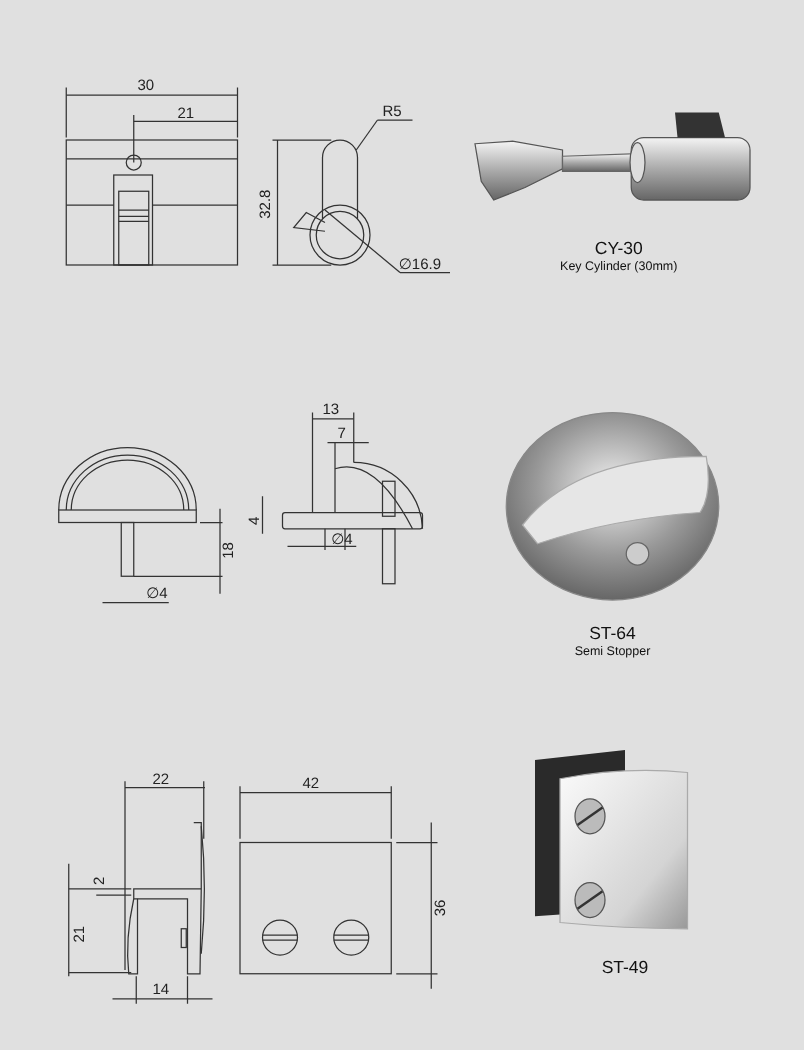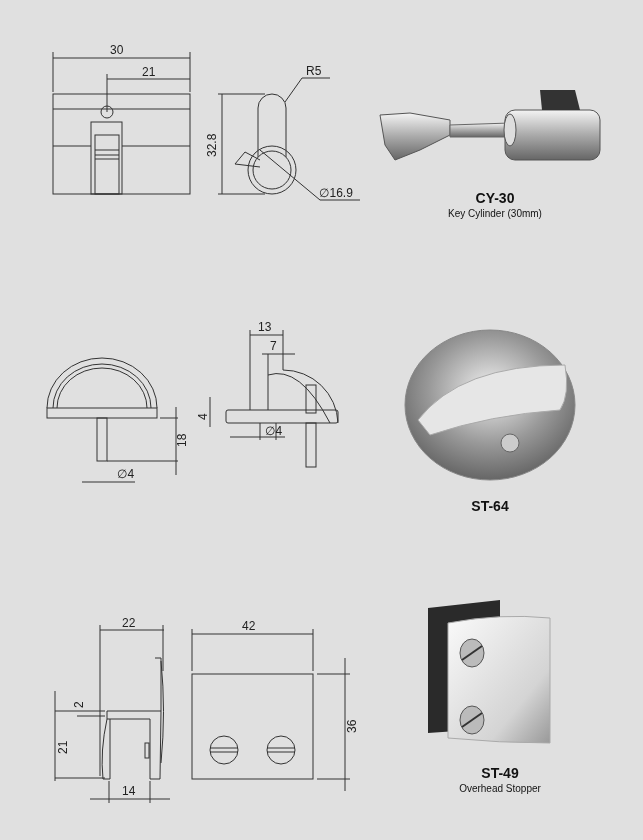--- a/index.html
+++ b/index.html
@@ -2,28 +2,28 @@
 <html><head>
 <meta charset="utf-8">
 <style>
   html, body { margin:0; padding:0; }
   body { width:643px; height:840px; background:#e0e0e0; position:relative; overflow:hidden;
          font-family:"Liberation Sans", sans-serif; color:#222; }
   .drawing { position:absolute; }
   .drawing svg { display:block; }
   .photo { position:absolute; }
   .caption { position:absolute; text-align:center; }
-  .caption .code { font-weight:bold; font-size:14px; line-height:16px; color:#111; }
+  .caption .code { font-weight:normal; font-size:14px; line-height:16px; color:#111; }
   .caption .name { font-size:10px; line-height:16px; color:#111; }
   svg text { font-family:"Liberation Sans", sans-serif; font-size:12px; fill:#222; }
 </style>
 </head>
 <body>
 
-<div class="drawing" style="left:30px;top:32px;">
+<div class="drawing" style="left:30px;top:50px;">
   <svg width="330" height="180" viewBox="0 0 330 180">
     <g stroke="#333" fill="none" stroke-width="1">
 
       <line x1="23" y1="26" x2="160" y2="26"></line>
       <line x1="23" y1="20" x2="23" y2="60"></line>
         <line x1="160" y1="20" x2="160" y2="60"></line>
 
       <line x1="77" y1="47" x2="160" y2="47"></line>
       <line x1="77" y1="42" x2="77" y2="80"></line>
 
@@ -126,20 +126,21 @@
           <stop offset="1" stop-color="#666"></stop>
         </radialGradient>
     </defs>
     <ellipse cx="90" cy="80" rx="85" ry="75" fill="url(#m2)" stroke="#888"></ellipse>
     <path d="M18 95 Q60 40 165 40 Q170 70 160 85 Q90 90 30 110 Z" fill="#e6e6e6" stroke="#aaa"></path>
     <circle cx="110" cy="118" r="9" fill="#ccc" stroke="#666"></circle>
   </svg>
 </div>
 <div class="caption" style="left:420px;top:498px;width:140px;">
   <div class="code">ST-64</div>
+  <div class="name">Semi Stopper</div>
 </div>
 
 <div class="drawing" style="left:40px;top:611px;">
   <svg width="320" height="195" viewBox="0 0 320 195">
     <g stroke="#333" fill="none" stroke-width="1">
 
       <line x1="60" y1="19" x2="124" y2="19"></line>
       <line x1="60" y1="14" x2="60" y2="165"></line>
       <line x1="123" y1="14" x2="123" y2="60"></line>
       <path d="M115 47 L121 47 L121 100 L67 100 L67 108 L110 108 L110 168 L120 168 L121 100"></path>
@@ -189,14 +190,13 @@
     <path d="M8 10 L80 2 L80 130 L8 135 Z" fill="#2a2a2a"></path>
     <path d="M28 25 Q80 15 130 20 L130 145 Q80 145 28 140 Z" fill="url(#m3)" stroke="#aaa"></path>
     <ellipse cx="52" cy="55" rx="12" ry="14" fill="#bbb" stroke="#555"></ellipse>
     <line x1="42" y1="62" x2="62" y2="48" stroke="#333" stroke-width="2"></line>
     <ellipse cx="52" cy="122" rx="12" ry="14" fill="#bbb" stroke="#555"></ellipse>
     <line x1="42" y1="129" x2="62" y2="115" stroke="#333" stroke-width="2"></line>
   </svg>
 </div>
 <div class="caption" style="left:420px;top:765px;width:160px;">
   <div class="code">ST-49</div>
-  <div class="name">Overhead Stopper</div>
 </div>
 
 </body></html>

